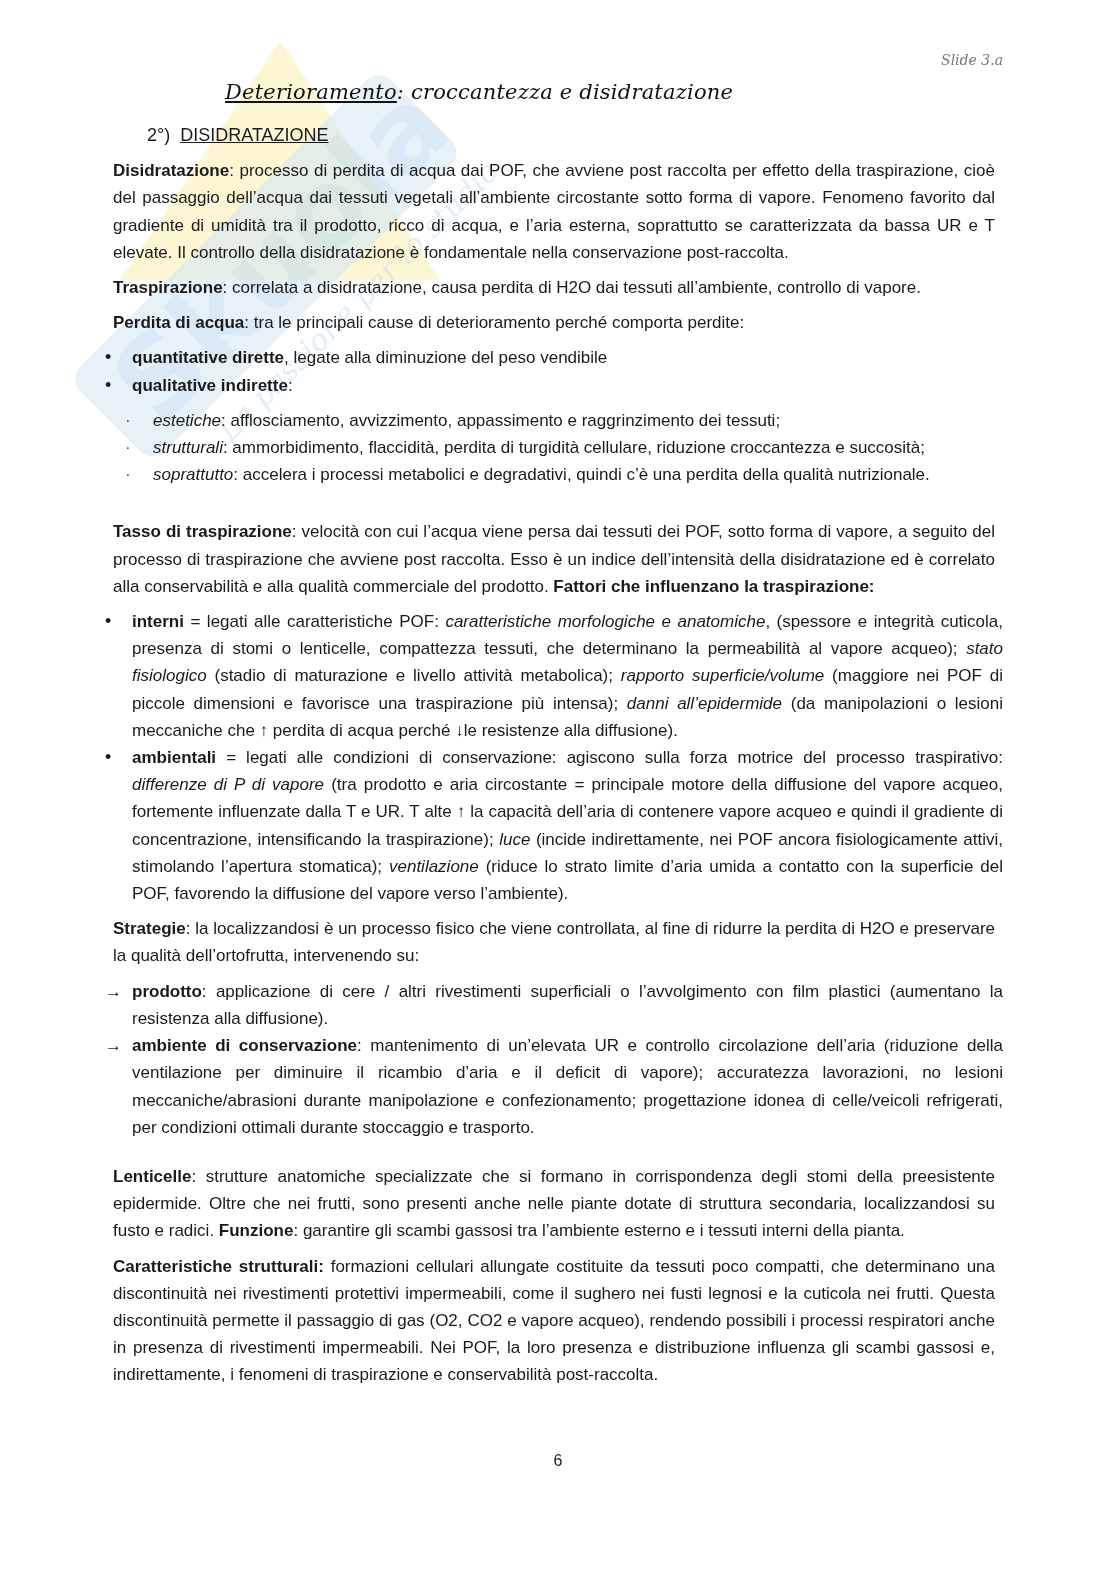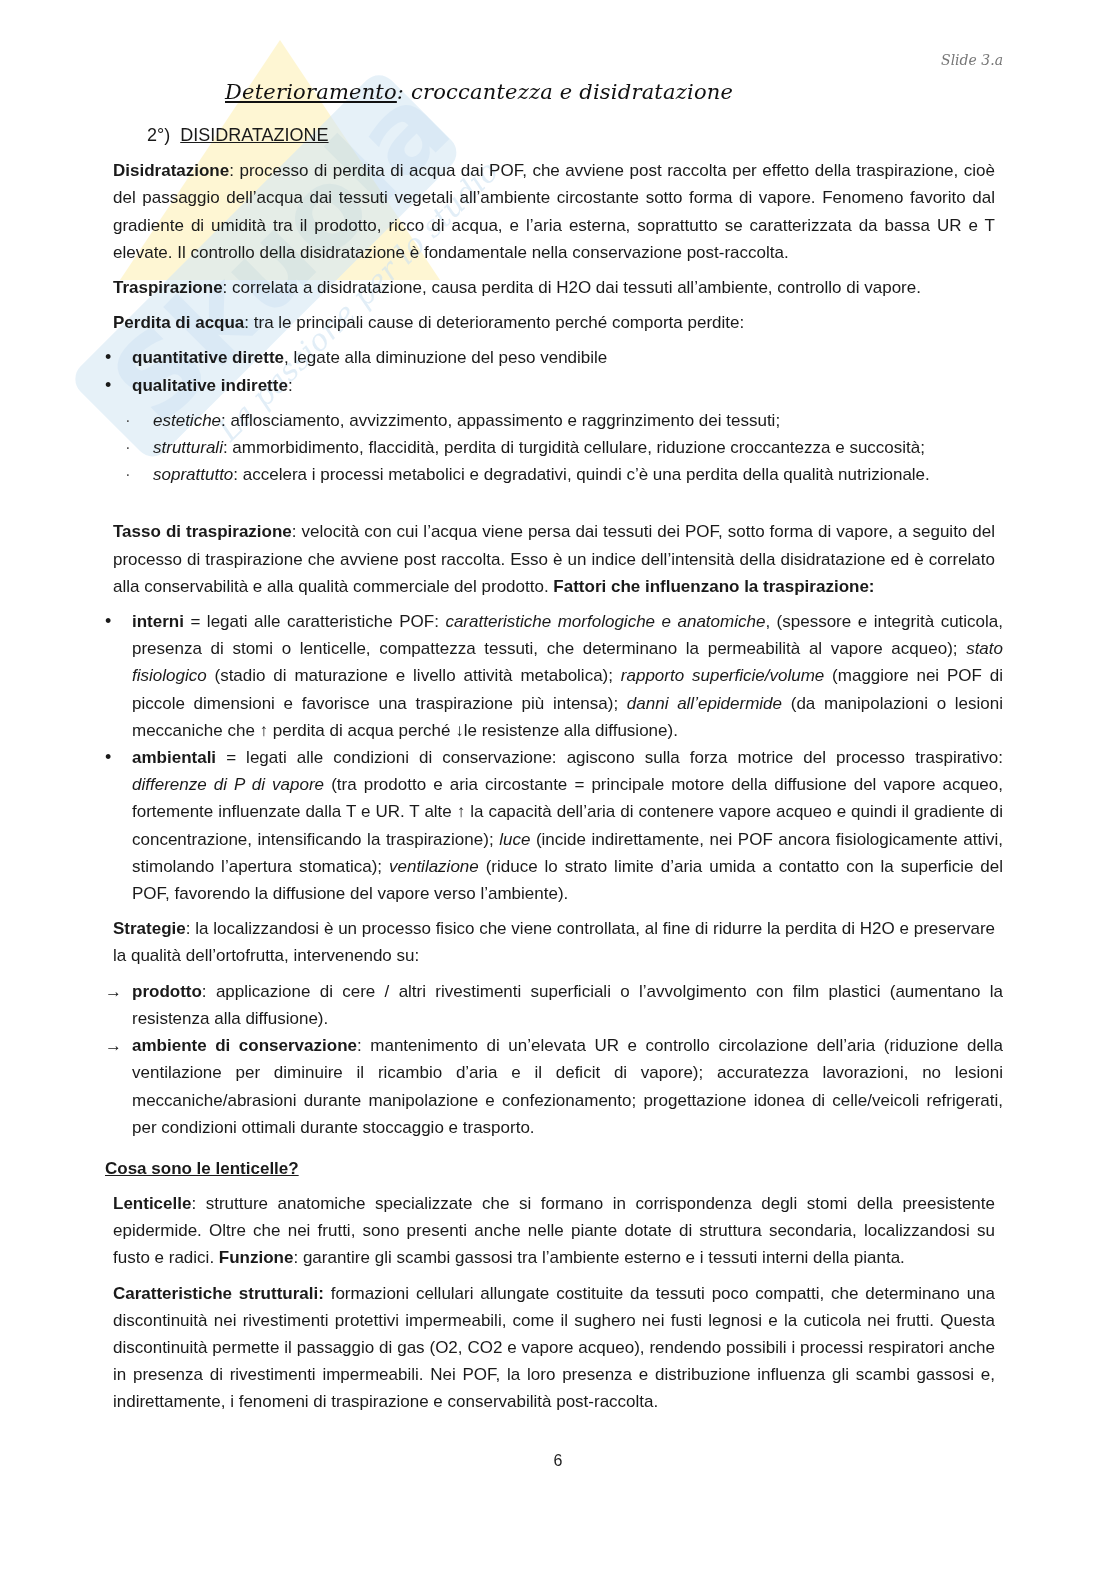--- a/index.html
+++ b/index.html
@@ -90,21 +90,20 @@
     <p>
       <b>Strategie</b><span>: la localizzandosi è un processo fisico che viene controllata, al fine di ridurre la perdita di H2O e preservare la qualità dell’ortofrutta, intervenendo su:</span>
     </p>
     <ul class="arrows">
       <li><span class="arr">→</span><span class="bi">prodotto</span><span>: applicazione di cere / altri rivestimenti superficiali o l’avvolgimento con film plastici (aumentano la resistenza alla diffusione).</span></li>
       <li><span class="arr">→</span><span class="bi">ambiente di conservazione</span><span>: mantenimento di un’elevata UR e controllo circolazione dell’aria (riduzione della ventilazione per diminuire il ricambio d’aria e il deficit di vapore); accuratezza lavorazioni, no lesioni meccaniche/abrasioni durante manipolazione e confezionamento; progettazione idonea di celle/veicoli refrigerati, per condizioni ottimali durante stoccaggio e trasporto.</span></li>
     </ul>
 
     <div class="gap"></div>
 
-    <h3>Cosa sono le lenticelle?</h3>
     <p>
       <b>Lenticelle</b><span>: strutture anatomiche specializzate che si formano in corrispondenza degli stomi della preesistente epidermide. Oltre che nei frutti, sono presenti anche nelle piante dotate di struttura secondaria, localizzandosi su fusto e radici. </span><span class="bi">Funzione</span><span>: garantire gli scambi gassosi tra l’ambiente esterno e i tessuti interni della pianta.</span>
     </p>
     <p>
       <span class="bi">Caratteristiche strutturali:</span><span> formazioni cellulari allungate costituite da tessuti poco compatti, che determinano una discontinuità nei rivestimenti protettivi impermeabili, come il sughero nei fusti legnosi e la cuticola nei frutti. Questa discontinuità permette il passaggio di gas (O2, CO2 e vapore acqueo), rendendo possibili i processi respiratori anche in presenza di rivestimenti impermeabili. Nei POF, la loro presenza e distribuzione influenza gli scambi gassosi e, indirettamente, i fenomeni di traspirazione e conservabilità post-raccolta.</span>
     </p>
   </div>
 </div>
 
 <div class="pagenum">6</div>

